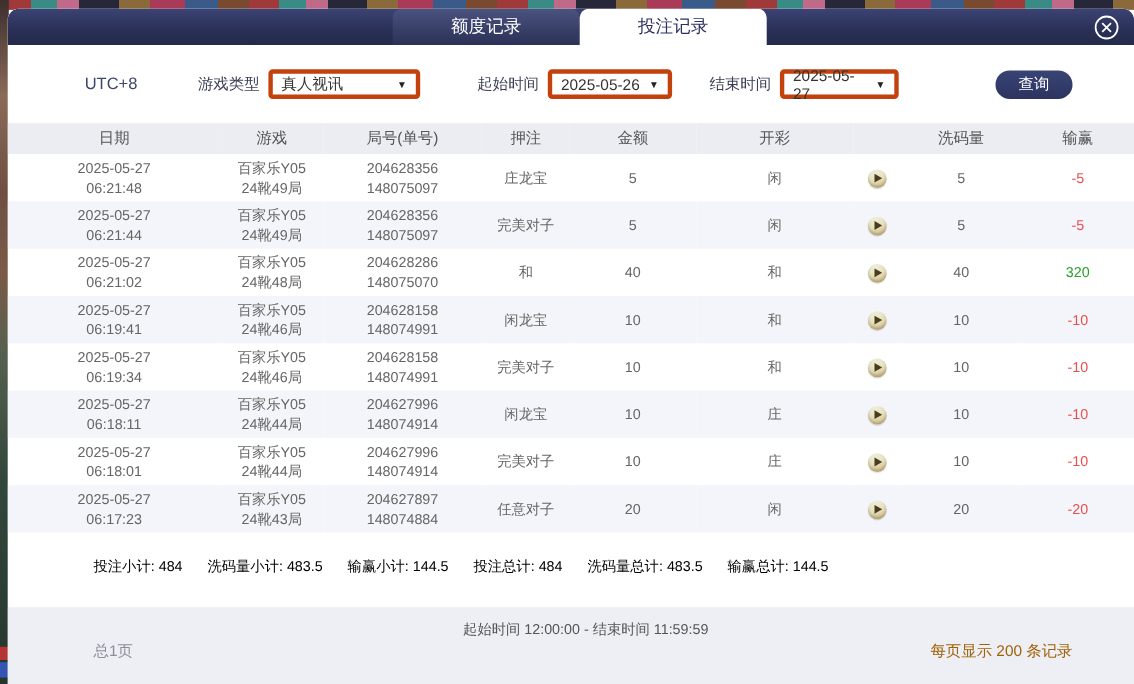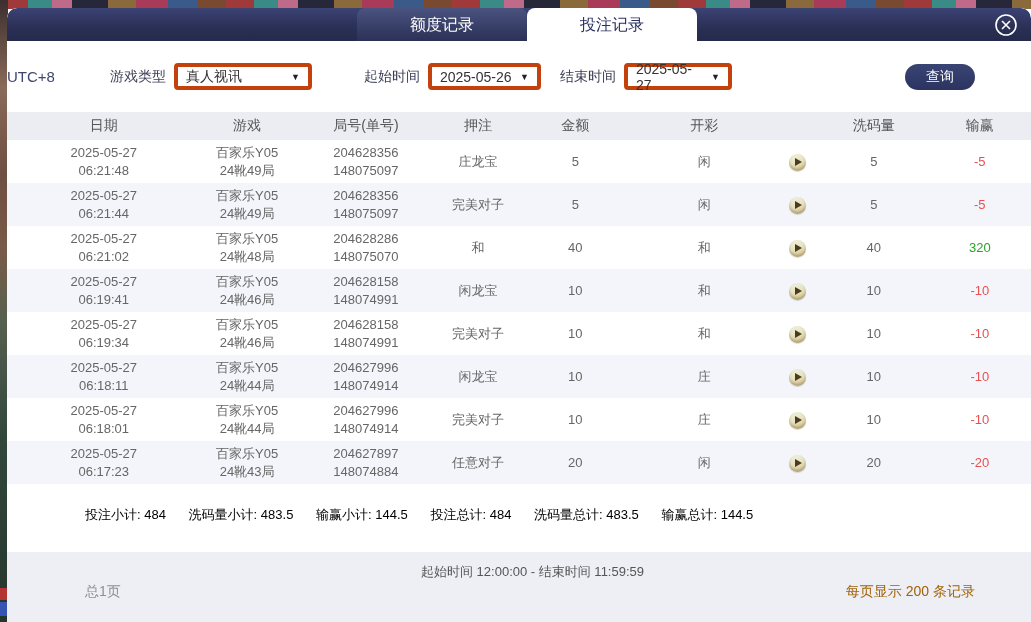--- a/index.html
+++ b/index.html
@@ -22,24 +22,24 @@
     background:linear-gradient(180deg,#3b4374 0%,#2b3157 55%,#242a4b 100%);
     border-radius:10px 10px 0 0; }
   .tabs { position:absolute; left:350px; top:0; height:33px; display:flex; }
   .tab { width:170px; height:33px; line-height:33px; text-align:center;
     font-size:16px; color:#fff; border-radius:8px 8px 0 0; cursor:pointer;
     background:linear-gradient(180deg,#4a527f 0%,#2b3156 100%); }
   .tab.active { background:#fff; color:#2b3160; }
   .close-btn { position:absolute; right:13px; top:5px; width:24px; height:24px; cursor:pointer; }
 
   
-  .filter-bar { display:flex; align-items:center; height:71px; }
+  .filter-bar { display:flex; align-items:center; height:71px; padding-left:70px; }
   .tz { font-size:15px; color:#3f466b; }
   .flabel { font-size:14px; color:#3a3f55; }
-  .ml55 { margin-left:55px; } .ml52 { margin-left:52px; } .ml45 { margin-left:19px; } .ml8 { margin-left:8px; }
+  .ml55 { margin-left:55px; } .ml52 { margin-left:52px; } .ml45 { margin-left:34px; } .ml8 { margin-left:8px; }
   .dropdown { display:inline-flex; justify-content:space-between; align-items:center;
     height:27px; border:4px solid #c2410c; border-radius:4px; background:#fff;
     padding:0 8px; font-size:14px; color:#333; cursor:pointer; }
   .w138 { width:138px; } .w113 { width:113px; } .w108 { width:108px; }
   .dd-arrow { font-size:9px; color:#222; margin-left:6px; }
   .search-btn { margin-left:auto; margin-right:56px; width:70px; height:26px;
     border:none; border-radius:13px; background:linear-gradient(180deg,#3a4474 0%,#2b3460 100%);
     color:#fff; font-size:14px; cursor:pointer; font-family:inherit; }
 
   

